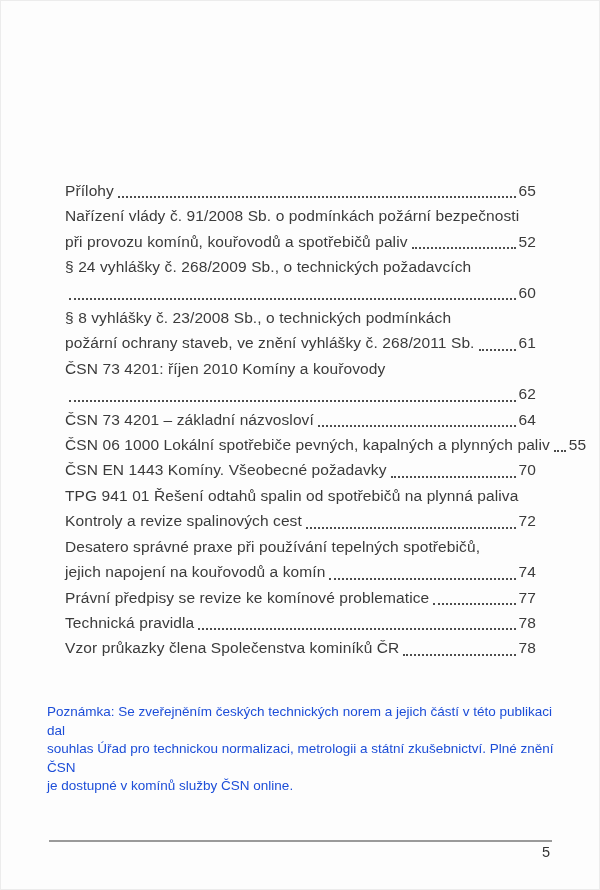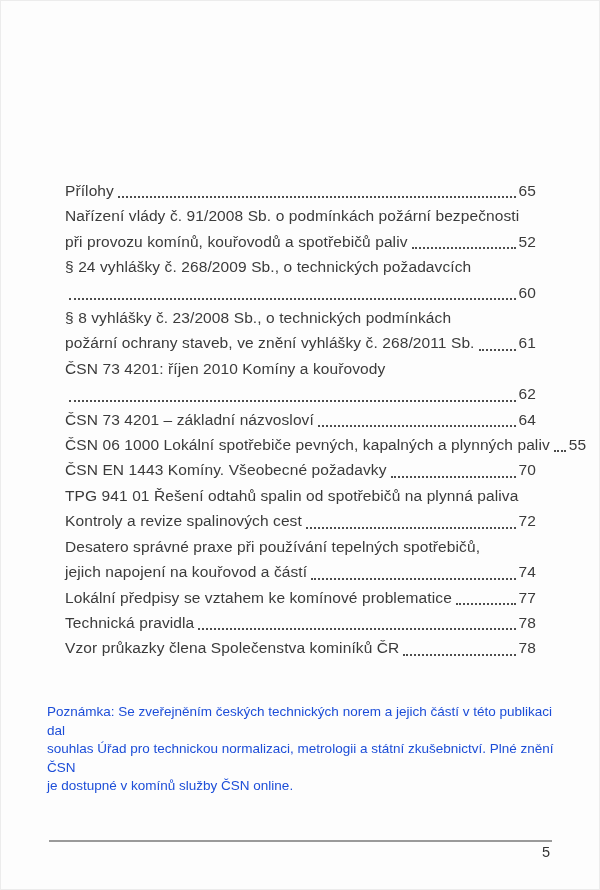--- a/index.html
+++ b/index.html
@@ -142,28 +142,28 @@
         <div class="line">TPG 941 01 Řešení odtahů spalin od spotřebičů na plynná paliva</div>
         <div class="line last">
           <span class="txt">Kontroly a revize spalinových cest</span>
           <span class="leader"></span>
           <span class="pg">72</span>
         </div>
       </div>
       <div class="entry">
         <div class="line">Desatero správné praxe při používání tepelných spotřebičů,</div>
         <div class="line last">
-          <span class="txt">jejich napojení na kouřovod a částí</span>
+          <span class="txt">jejich napojení na kouřovodů a komín</span>
           <span class="leader"></span>
           <span class="pg">74</span>
         </div>
       </div>
       <div class="entry">
         <div class="line last">
-          <span class="txt">Lokální předpisy se vztahem ke komínové problematice</span>
+          <span class="txt">Právní předpisy se revize ke komínové problematice</span>
           <span class="leader"></span>
           <span class="pg">77</span>
         </div>
       </div>
       <div class="entry">
         <div class="line last">
           <span class="txt">Technická pravidla</span>
           <span class="leader"></span>
           <span class="pg">78</span>
         </div>

